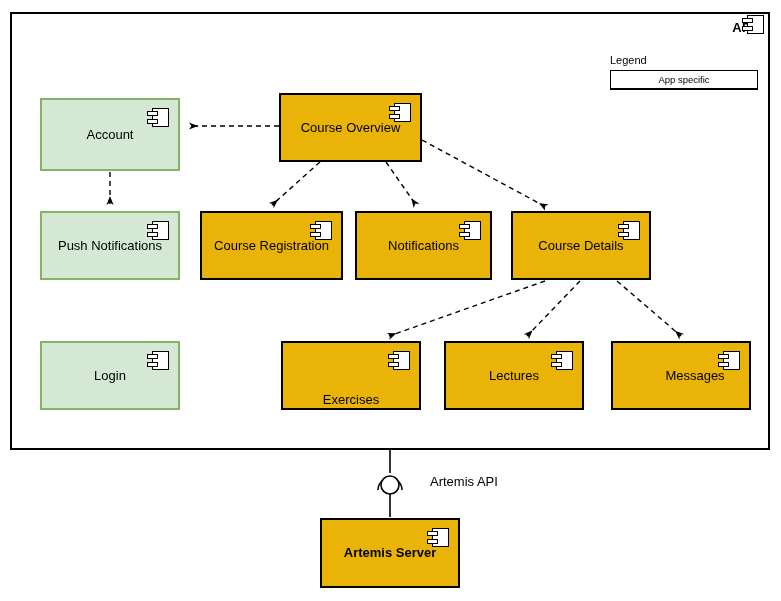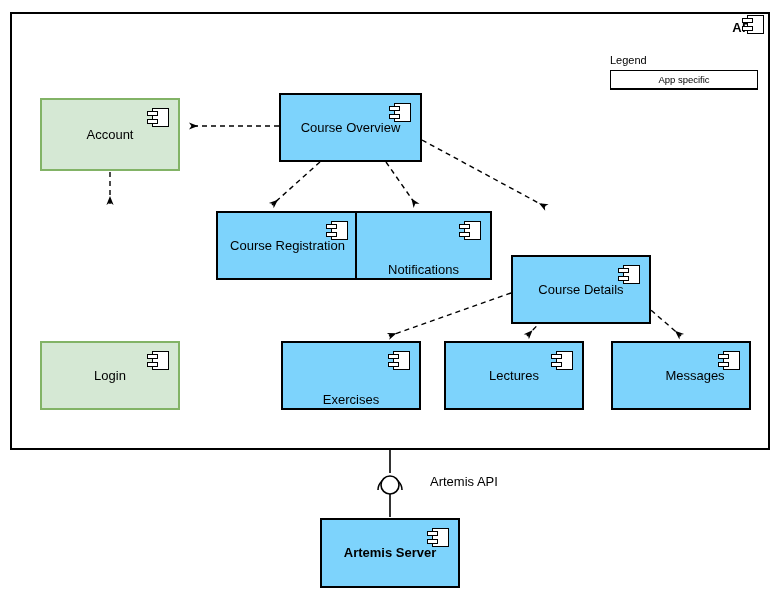--- a/index.html
+++ b/index.html
@@ -47,21 +47,21 @@
     font-size: 13px;
     font-weight: bold;
     letter-spacing: 0.3px;
   }
 
   
   .component {
     position: absolute;
     box-sizing: border-box;
     border: 2px solid #000000;
-    background: #7dd3fc;
+    background: #eab308;
     display: flex;
     align-items: center;
     justify-content: center;
   }
   .component.core {
     background: #d5e8d4;
     border-color: #82b366;
   }
   .component .label {
     font-size: 13px;
@@ -215,58 +215,66 @@
 
   <div class="component core" style="left:40px; top:90px; width:140px; height:73px;margin-top:8px;">
     <span class="label">Account</span>
     <div class="uml-icon">
       <div class="body"></div>
       <div class="tab t1"></div>
       <div class="tab t2"></div>
     </div>
   </div>
 
+  <div class="component core" style="left:40px; top:211px; width:140px; height:69px;">
+    <span class="label">Push Notifications</span>
+    <div class="uml-icon">
+      <div class="body"></div>
+      <div class="tab t1"></div>
+      <div class="tab t2"></div>
+    </div>
+  </div>
 
   <div class="component core" style="left:40px; top:341px; width:140px; height:69px;">
     <span class="label">Login</span>
     <div class="uml-icon">
       <div class="body"></div>
       <div class="tab t1"></div>
       <div class="tab t2"></div>
     </div>
   </div>
 
   <div class="component" style="left:279px; top:93px; width:143px; height:69px;">
     <span class="label">Course Overview</span>
     <div class="uml-icon">
       <div class="body"></div>
       <div class="tab t1"></div>
       <div class="tab t2"></div>
     </div>
   </div>
 
-  <div class="component" style="left:216px; top:211px; width:143px; height:69px;">
+  <div class="component" style="left:200px; top:211px; width:143px; height:69px;">
     <span class="label">Course Registration</span>
     <div class="uml-icon">
       <div class="body"></div>
       <div class="tab t1"></div>
       <div class="tab t2"></div>
     </div>
   </div>
 
-  <div class="component" style="left:355px; top:211px; width:137px; height:69px;align-items:flex-end;">
+  <div class="component" style="left:355px; top:211px; width:137px; height:69px;">
     <span class="label">Notifications</span>
     <div class="uml-icon">
       <div class="body"></div>
       <div class="tab t1"></div>
       <div class="tab t2"></div>
     </div>
   </div>
 
-  <div class="component" style="left:511px; top:211px; width:140px; height:69px;margin-top:44px;">
+  <div class="component" style="left:511px; top:211px; width:140px; height:69px;">
     <span class="label">Course Details</span>
     <div class="uml-icon">
       <div class="body"></div>
       <div class="tab t1"></div>
       <div class="tab t2"></div>
     </div>
   </div>
 
   <div class="component" style="left:281px; top:341px; width:140px; height:69px;align-items:flex-end;">
     <span class="label">Exercises</span>

